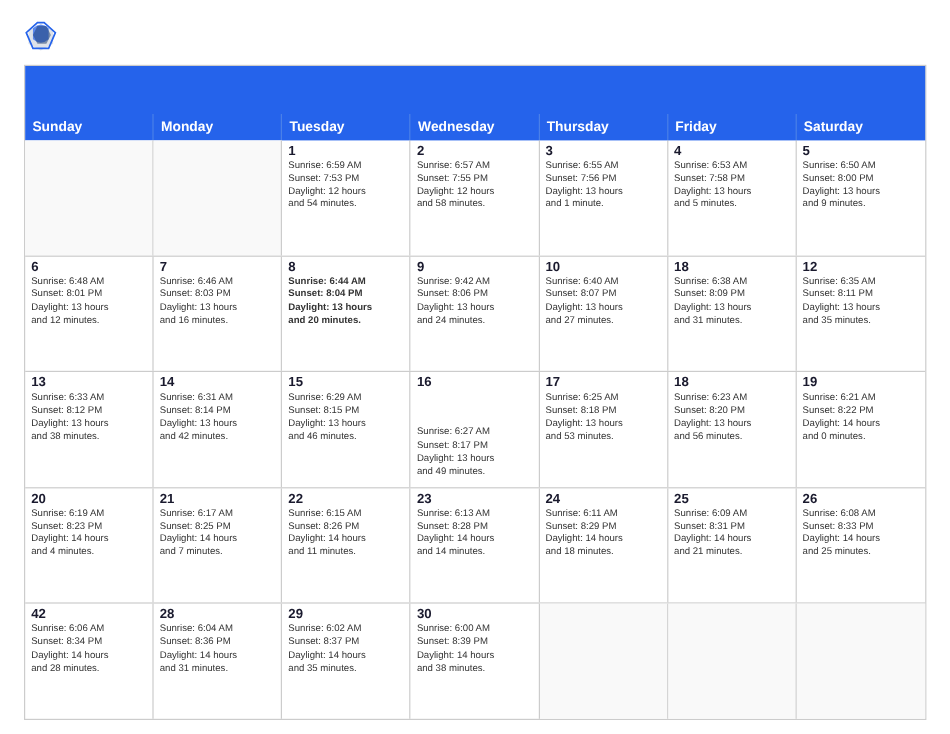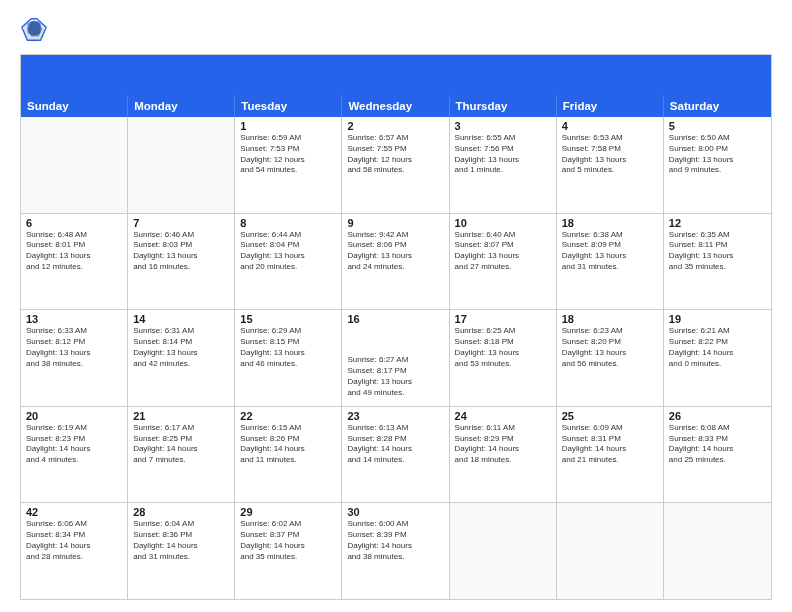--- a/index.html
+++ b/index.html
@@ -197,21 +197,21 @@
           </div>
           <div class="cal-cell">
             <div class="day-num">7</div>
             <div class="cell-text" style="white-space: pre-line;">Sunrise: 6:46 AM
 Sunset: 8:03 PM
 Daylight: 13 hours
 and 16 minutes.</div>
           </div>
           <div class="cal-cell">
             <div class="day-num">8</div>
-            <div class="cell-text" style="white-space: pre-line;">Sunrise: 6:44 AM
+            <div class="cell-text" style="white-space: pre-line; font-weight: bold;">Sunrise: 6:44 AM
 Sunset: 8:04 PM
 Daylight: 13 hours
 and 20 minutes.</div>
           </div>
           <div class="cal-cell">
             <div class="day-num">9</div>
             <div class="cell-text" style="white-space: pre-line;">Sunrise: 9:42 AM
 Sunset: 8:06 PM
 Daylight: 13 hours
 and 24 minutes.</div>

